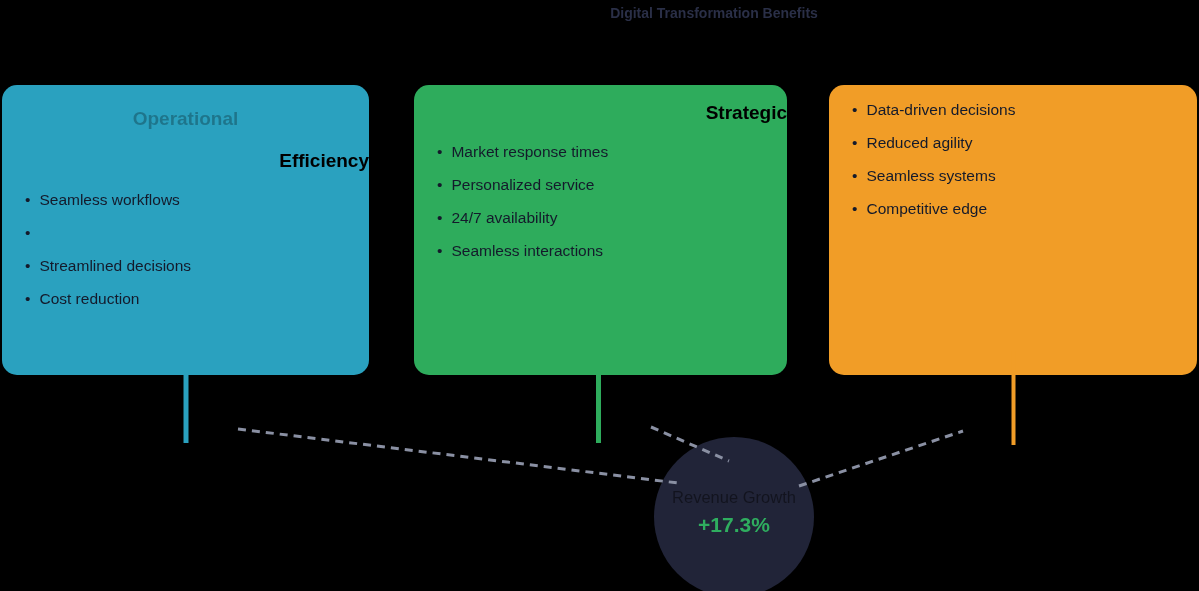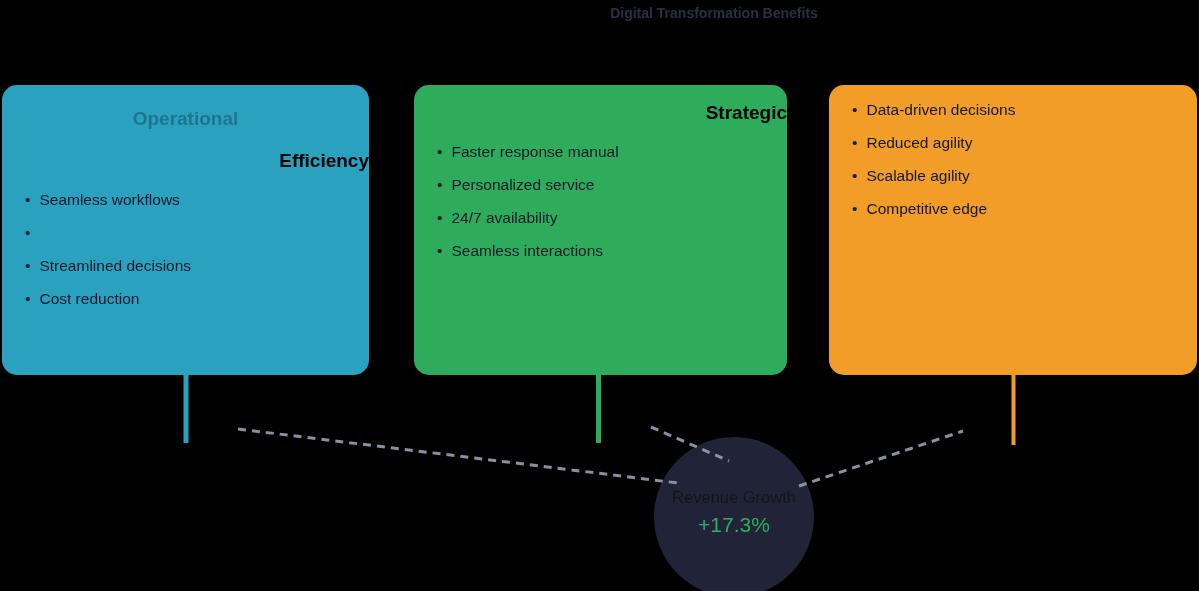--- a/index.html
+++ b/index.html
@@ -45,21 +45,21 @@
     position: absolute; left: 654px; top: 437px;
     width: 160px; height: 160px; border-radius: 50%;
     display: flex; flex-direction: column; align-items: center;
     padding-top: 49px;
   }
   .result-label {
     font-size: 16.5px; line-height: 22px; font-weight: 400;
     color: rgba(0,0,0,0.45); white-space: nowrap;
   }
   .result-value {
-    font-size: 21px; line-height: 30px; font-weight: 400;
+    font-size: 21px; line-height: 30px; font-weight: 700;
     margin-top: 2px;
   }
 </style>
 </head>
 <body>
 
 <div class="page-title">Digital Transformation Benefits</div>
 
 <div class="card card-1" style="background-color: rgb(42, 161, 191);">
   <div class="card-category">Operational</div>
@@ -81,21 +81,21 @@
         <span>Cost reduction</span>
       </div>
   </div>
 </div>
 
 <div class="card card-2" style="background-color: rgb(46, 172, 92);">
   <div class="card-title">Strategic</div>
   <div class="card-items">
     <div class="card-item">
         <span class="bullet">•</span>
-        <span>Faster response manual</span>
+        <span>Market response times</span>
       </div>
     <div class="card-item">
         <span class="bullet">•</span>
         <span>Personalized service</span>
       </div>
     <div class="card-item">
         <span class="bullet">•</span>
         <span>24/7 availability</span>
       </div>
     <div class="card-item">
@@ -110,21 +110,21 @@
     <div class="card-item">
         <span class="bullet">•</span>
         <span>Data-driven decisions</span>
       </div>
     <div class="card-item">
         <span class="bullet">•</span>
         <span>Reduced agility</span>
       </div>
     <div class="card-item">
         <span class="bullet">•</span>
-        <span>Scalable agility</span>
+        <span>Seamless systems</span>
       </div>
     <div class="card-item">
         <span class="bullet">•</span>
         <span>Competitive edge</span>
       </div>
   </div>
 </div>
 
 <div class="result-circle" style="background-color: rgb(33, 36, 56);">
   <div class="result-label">Revenue Growth</div>

